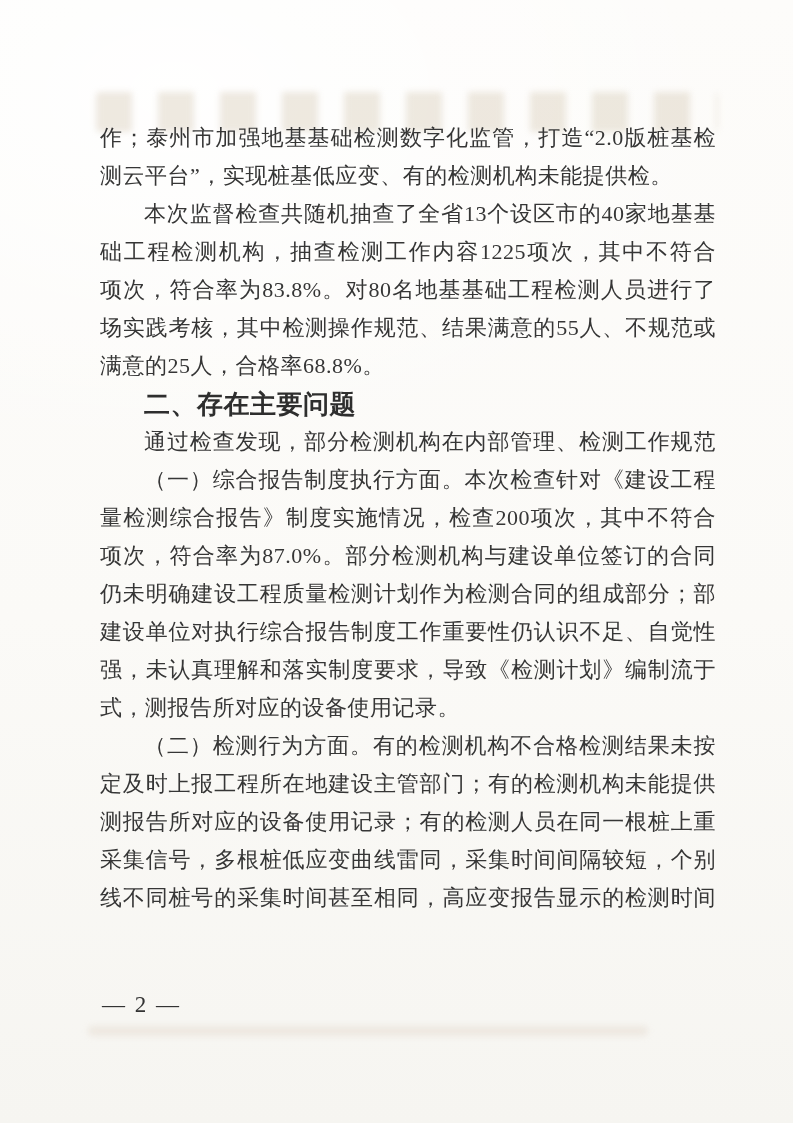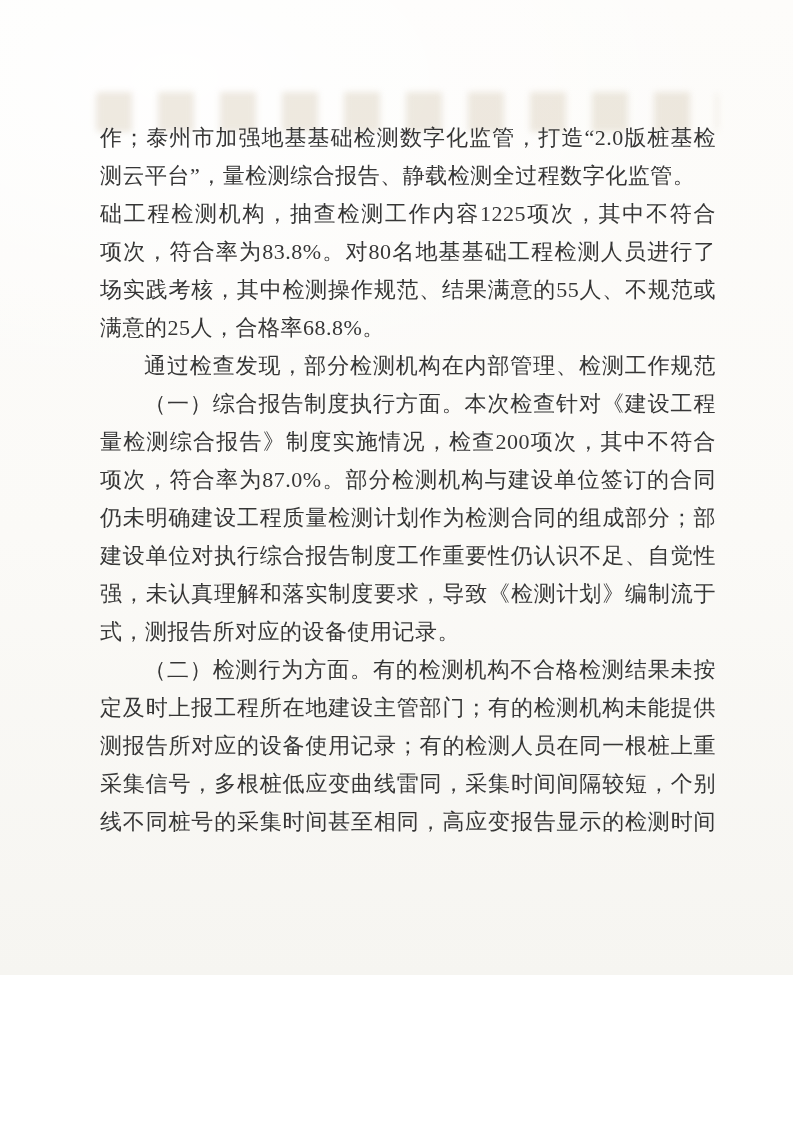--- a/index.html
+++ b/index.html
@@ -3,21 +3,21 @@
 <meta charset="utf-8">
 <style>
   html, body {
     margin: 0;
     padding: 0;
     background: #ffffff;
   }
   .page {
     position: relative;
     width: 793px;
-    height: 975px;
+    height: 1123px;
     overflow: hidden;
     background:
       radial-gradient(120% 55% at 22% 8%, rgba(255,255,255,0.9), rgba(255,255,255,0) 60%),
       linear-gradient(180deg, #fdfcfa 0%, #fbfaf7 55%, #f6f5f1 100%);
     font-family: "Liberation Serif", "DejaVu Serif", serif;
     color: #363636;
   }
   
   .ghost {
     position: absolute;
@@ -83,25 +83,27 @@
     border-radius: 5px;
   }
 </style>
 </head>
 <body>
 
 <div class="page">
   <div class="ghost"></div>
   <div class="content" id="content">
       <div class="tl">作；泰州市加强地基基础检测数字化监管，打造“2.0版桩基检</div>
-      <div class="tl last">测云平台”，量检测综合报告、静载检测全过程数字化监管。</div>
+      <div class="tl last">测云平台”，实现桩基低应变、有的检测机构未能提供检。</div>
+      <div class="tl indent">本次监督检查共随机抽查了全省13个设区市的40家地基基</div>
       <div class="tl">础工程检测机构，抽查检测工作内容1225项次，其中不符合199</div>
       <div class="tl">项次，符合率为83.8%。对80名地基基础工程检测人员进行了现</div>
       <div class="tl">场实践考核，其中检测操作规范、结果满意的55人、不规范或不</div>
       <div class="tl last">满意的25人，合格率68.8%。</div>
+      <div class="tl heading indent last">二、存在主要问题</div>
       <div class="tl indent">通过检查发现，部分检测机构在内部管理、检测工作规范性</div>
       <div class="tl indent">（一）综合报告制度执行方面。本次检查针对《建设工程质</div>
       <div class="tl">量检测综合报告》制度实施情况，检查200项次，其中不符合26</div>
       <div class="tl">项次，符合率为87.0%。部分检测机构与建设单位签订的合同中</div>
       <div class="tl">仍未明确建设工程质量检测计划作为检测合同的组成部分；部分</div>
       <div class="tl">建设单位对执行综合报告制度工作重要性仍认识不足、自觉性不</div>
       <div class="tl">强，未认真理解和落实制度要求，导致《检测计划》编制流于形</div>
       <div class="tl last">式，测报告所对应的设备使用记录。</div>
       <div class="tl indent">（二）检测行为方面。有的检测机构不合格检测结果未按规</div>
       <div class="tl">定及时上报工程所在地建设主管部门；有的检测机构未能提供检</div>

